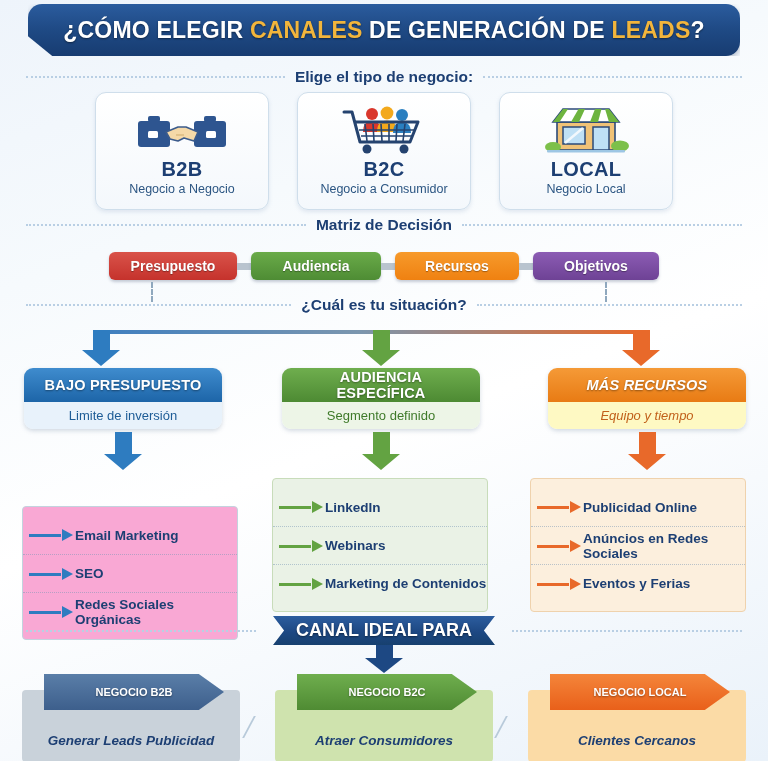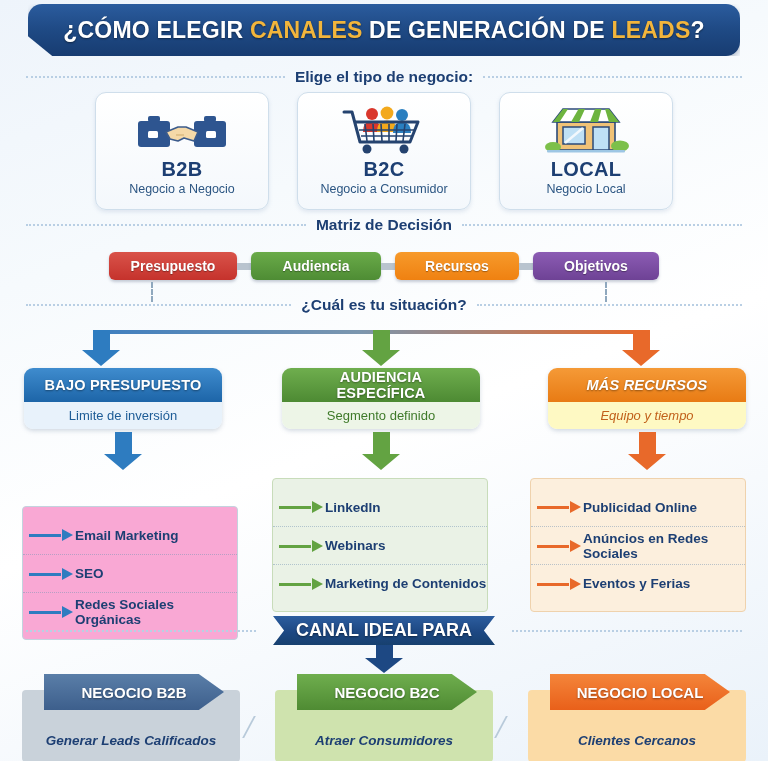--- a/index.html
+++ b/index.html
@@ -105,21 +105,21 @@
     background: linear-gradient(180deg, #2c5d9f 0%, #1d4883 55%, #17406f 100%);
     -webkit-clip-path: polygon(0 0, 100% 0, 95% 50%, 100% 100%, 0 100%, 5% 50%);
     clip-path: polygon(0 0, 100% 0, 95% 50%, 100% 100%, 0 100%, 5% 50%);
     display: flex; align-items: center; justify-content: center;
     color: #fff; font-weight: bold; font-size: 18px; text-shadow: 0 1px 2px rgba(0,0,0,.45);
   }
   .res { position: absolute; width: 218px; height: 72px; border-radius: 4px; }
   .res .tag {
     position: absolute; left: 22px; top: -16px; height: 36px; width: 180px;
     display: flex; align-items: center; justify-content: center;
-    color: #fff; font-weight: bold; font-size: 15px; text-shadow: 0 1px 2px rgba(0,0,0,.4);
+    color: #fff; font-weight: bold; font-size: 11px; text-shadow: 0 1px 2px rgba(0,0,0,.4);
     -webkit-clip-path: polygon(0 0, 86% 0, 100% 50%, 86% 100%, 0 100%);
     clip-path: polygon(0 0, 86% 0, 100% 50%, 86% 100%, 0 100%);
   }
   .res .cap {
     position: absolute; left: 0; right: 0; bottom: 14px; text-align: center;
     font-size: 13.5px; font-style: italic; font-weight: bold; color: #1d3f73;
   }
 </style>
 </head>
 <body>
@@ -367,21 +367,21 @@
       <span>CANAL IDEAL PARA</span>
     </div>
   </div>
   <div class="arrow-down" style="left:365px; top:645px;">
     <div class="shaft" style="background:#1d4883; height:13px;"></div>
     <div class="head" style="border-top:15px solid #1d4883;"></div>
   </div>
 
   <div class="res" style="left:22px; top:690px; background:#c9d2da;">
     <div class="tag" style="background:linear-gradient(180deg,#5a7ea8,#3d5f8c);">NEGOCIO B2B</div>
-    <div class="cap">Generar Leads Calificados</div>
+    <div class="cap">Generar Leads Publicidad</div>
   </div>
   <div class="res" style="left:275px; top:690px; background:#cfe3ae;">
     <div class="tag" style="background:linear-gradient(180deg,#6fae4e,#4f8b33);">NEGOCIO B2C</div>
     <div class="cap">Atraer Consumidores</div>
   </div>
   <div class="res" style="left:528px; top:690px; background:#fbdba6;">
     <div class="tag" style="background:linear-gradient(180deg,#f4853a,#e9601a);">NEGOCIO LOCAL</div>
     <div class="cap">Clientes Cercanos</div>
   </div>
 

